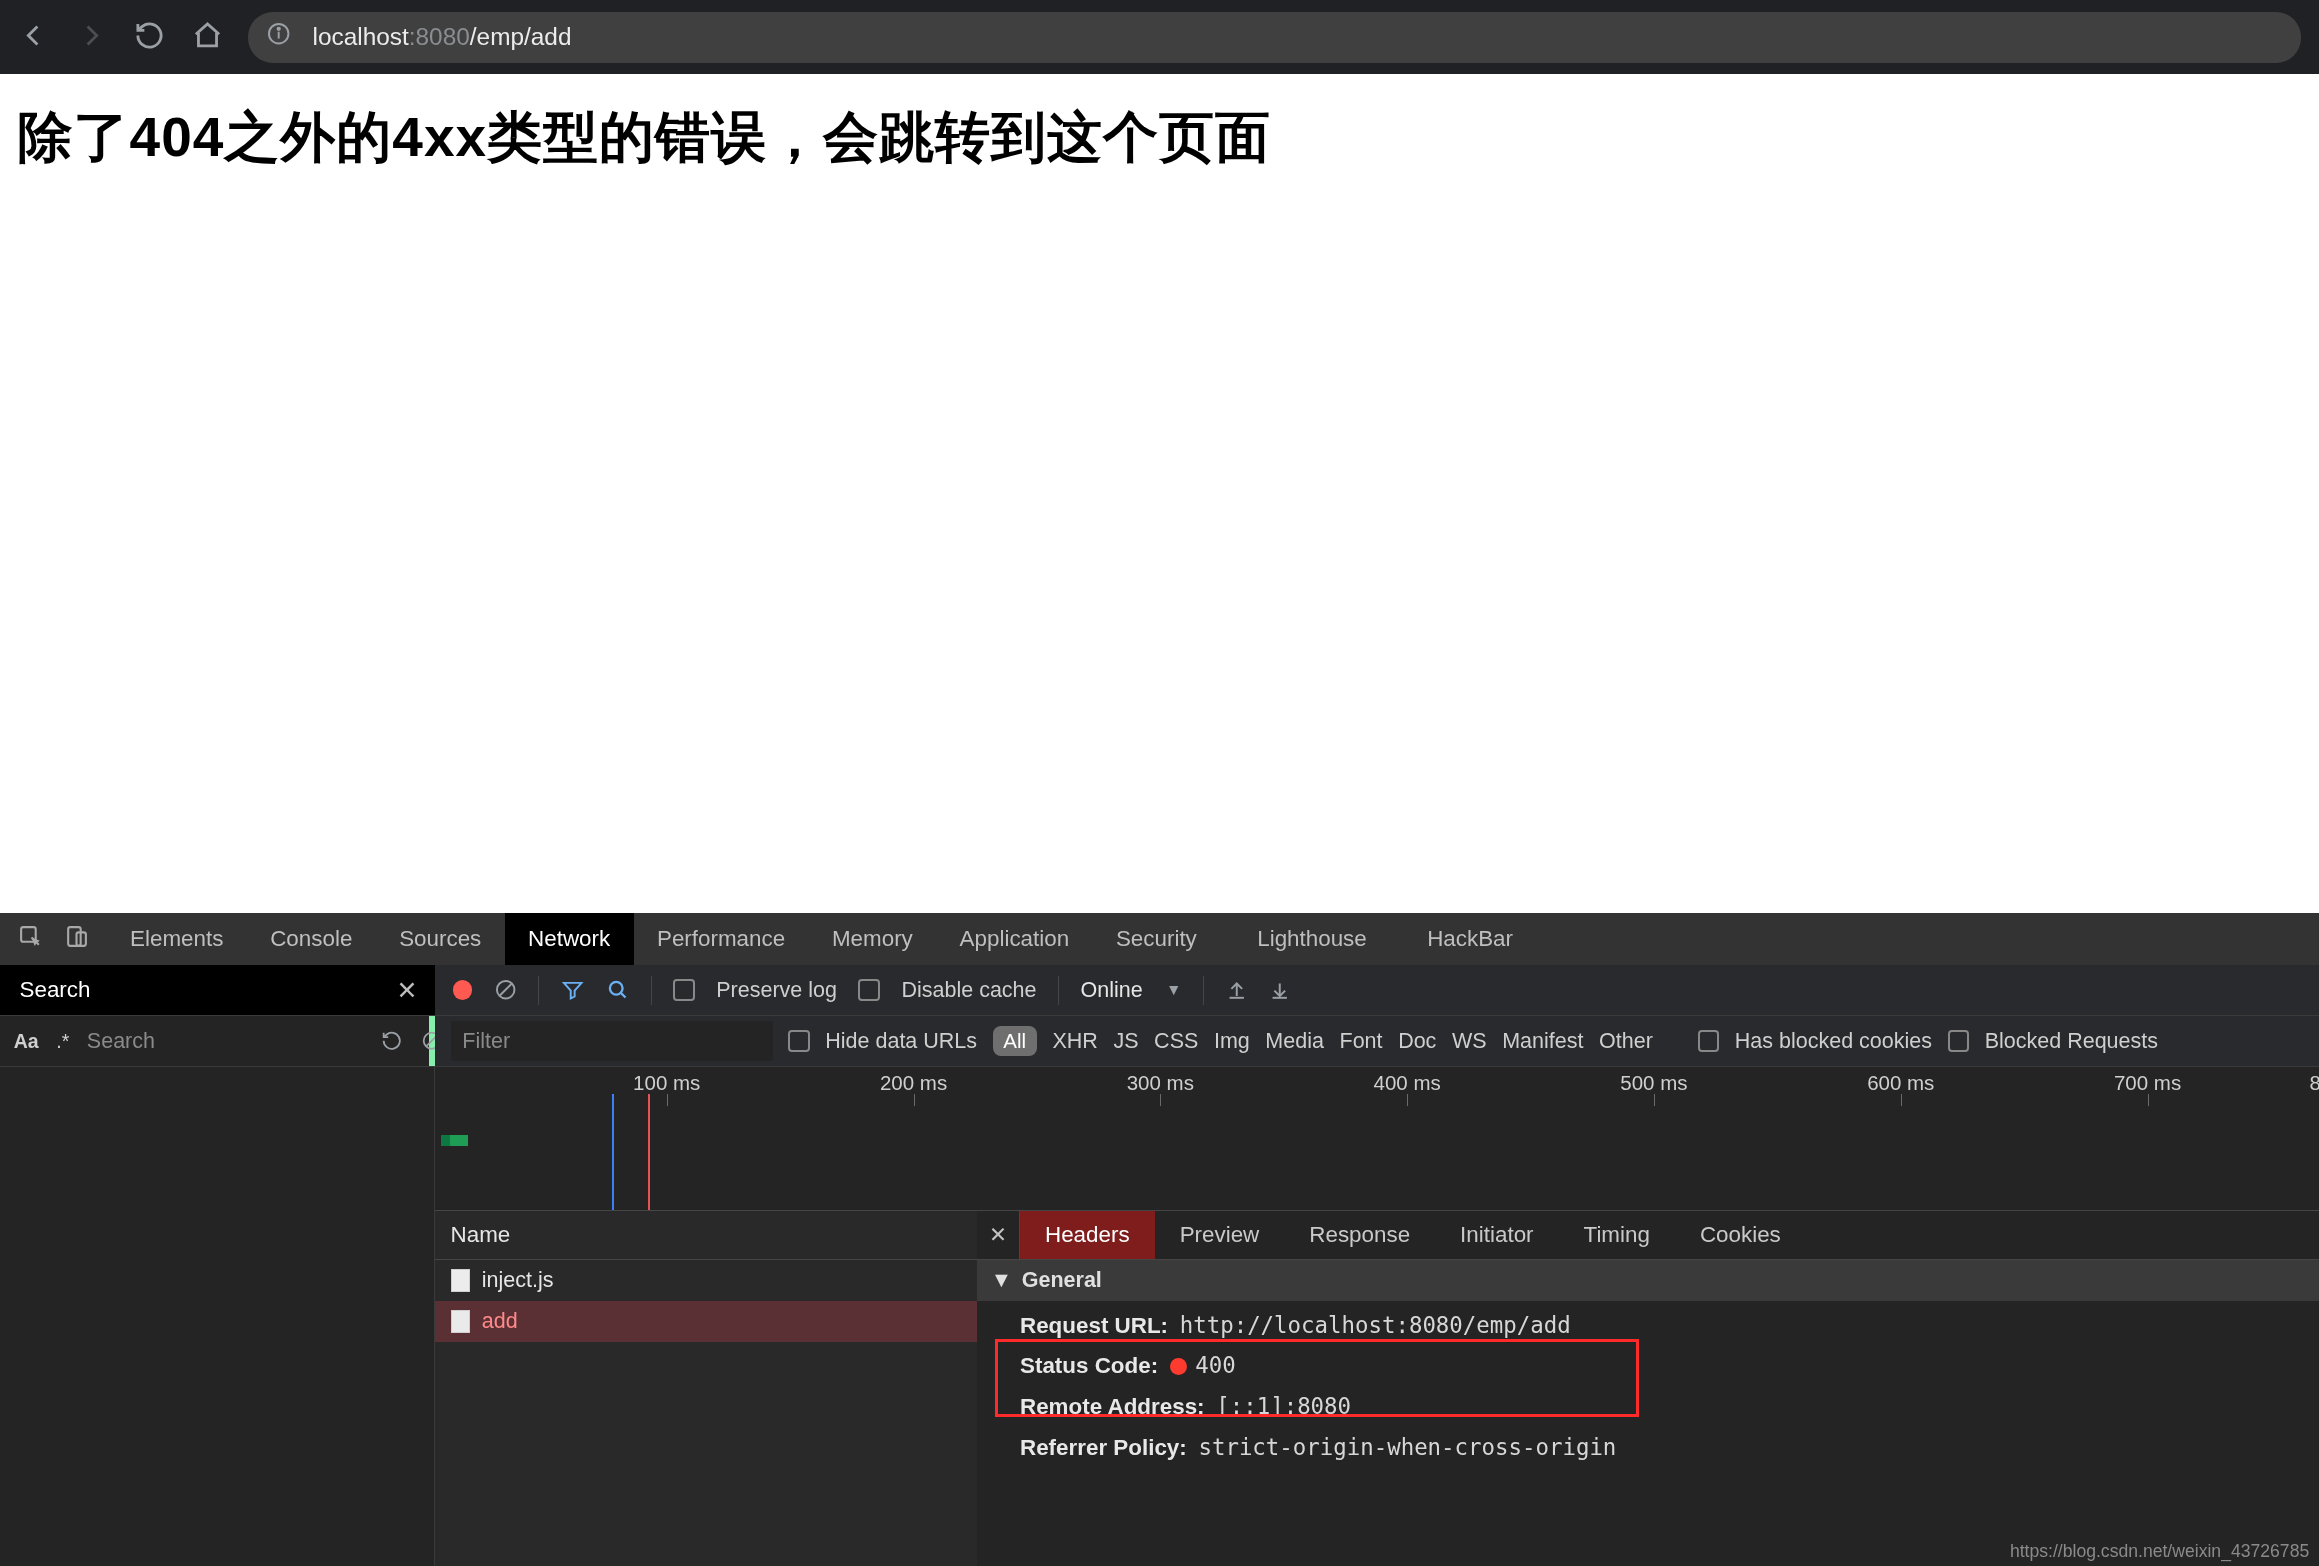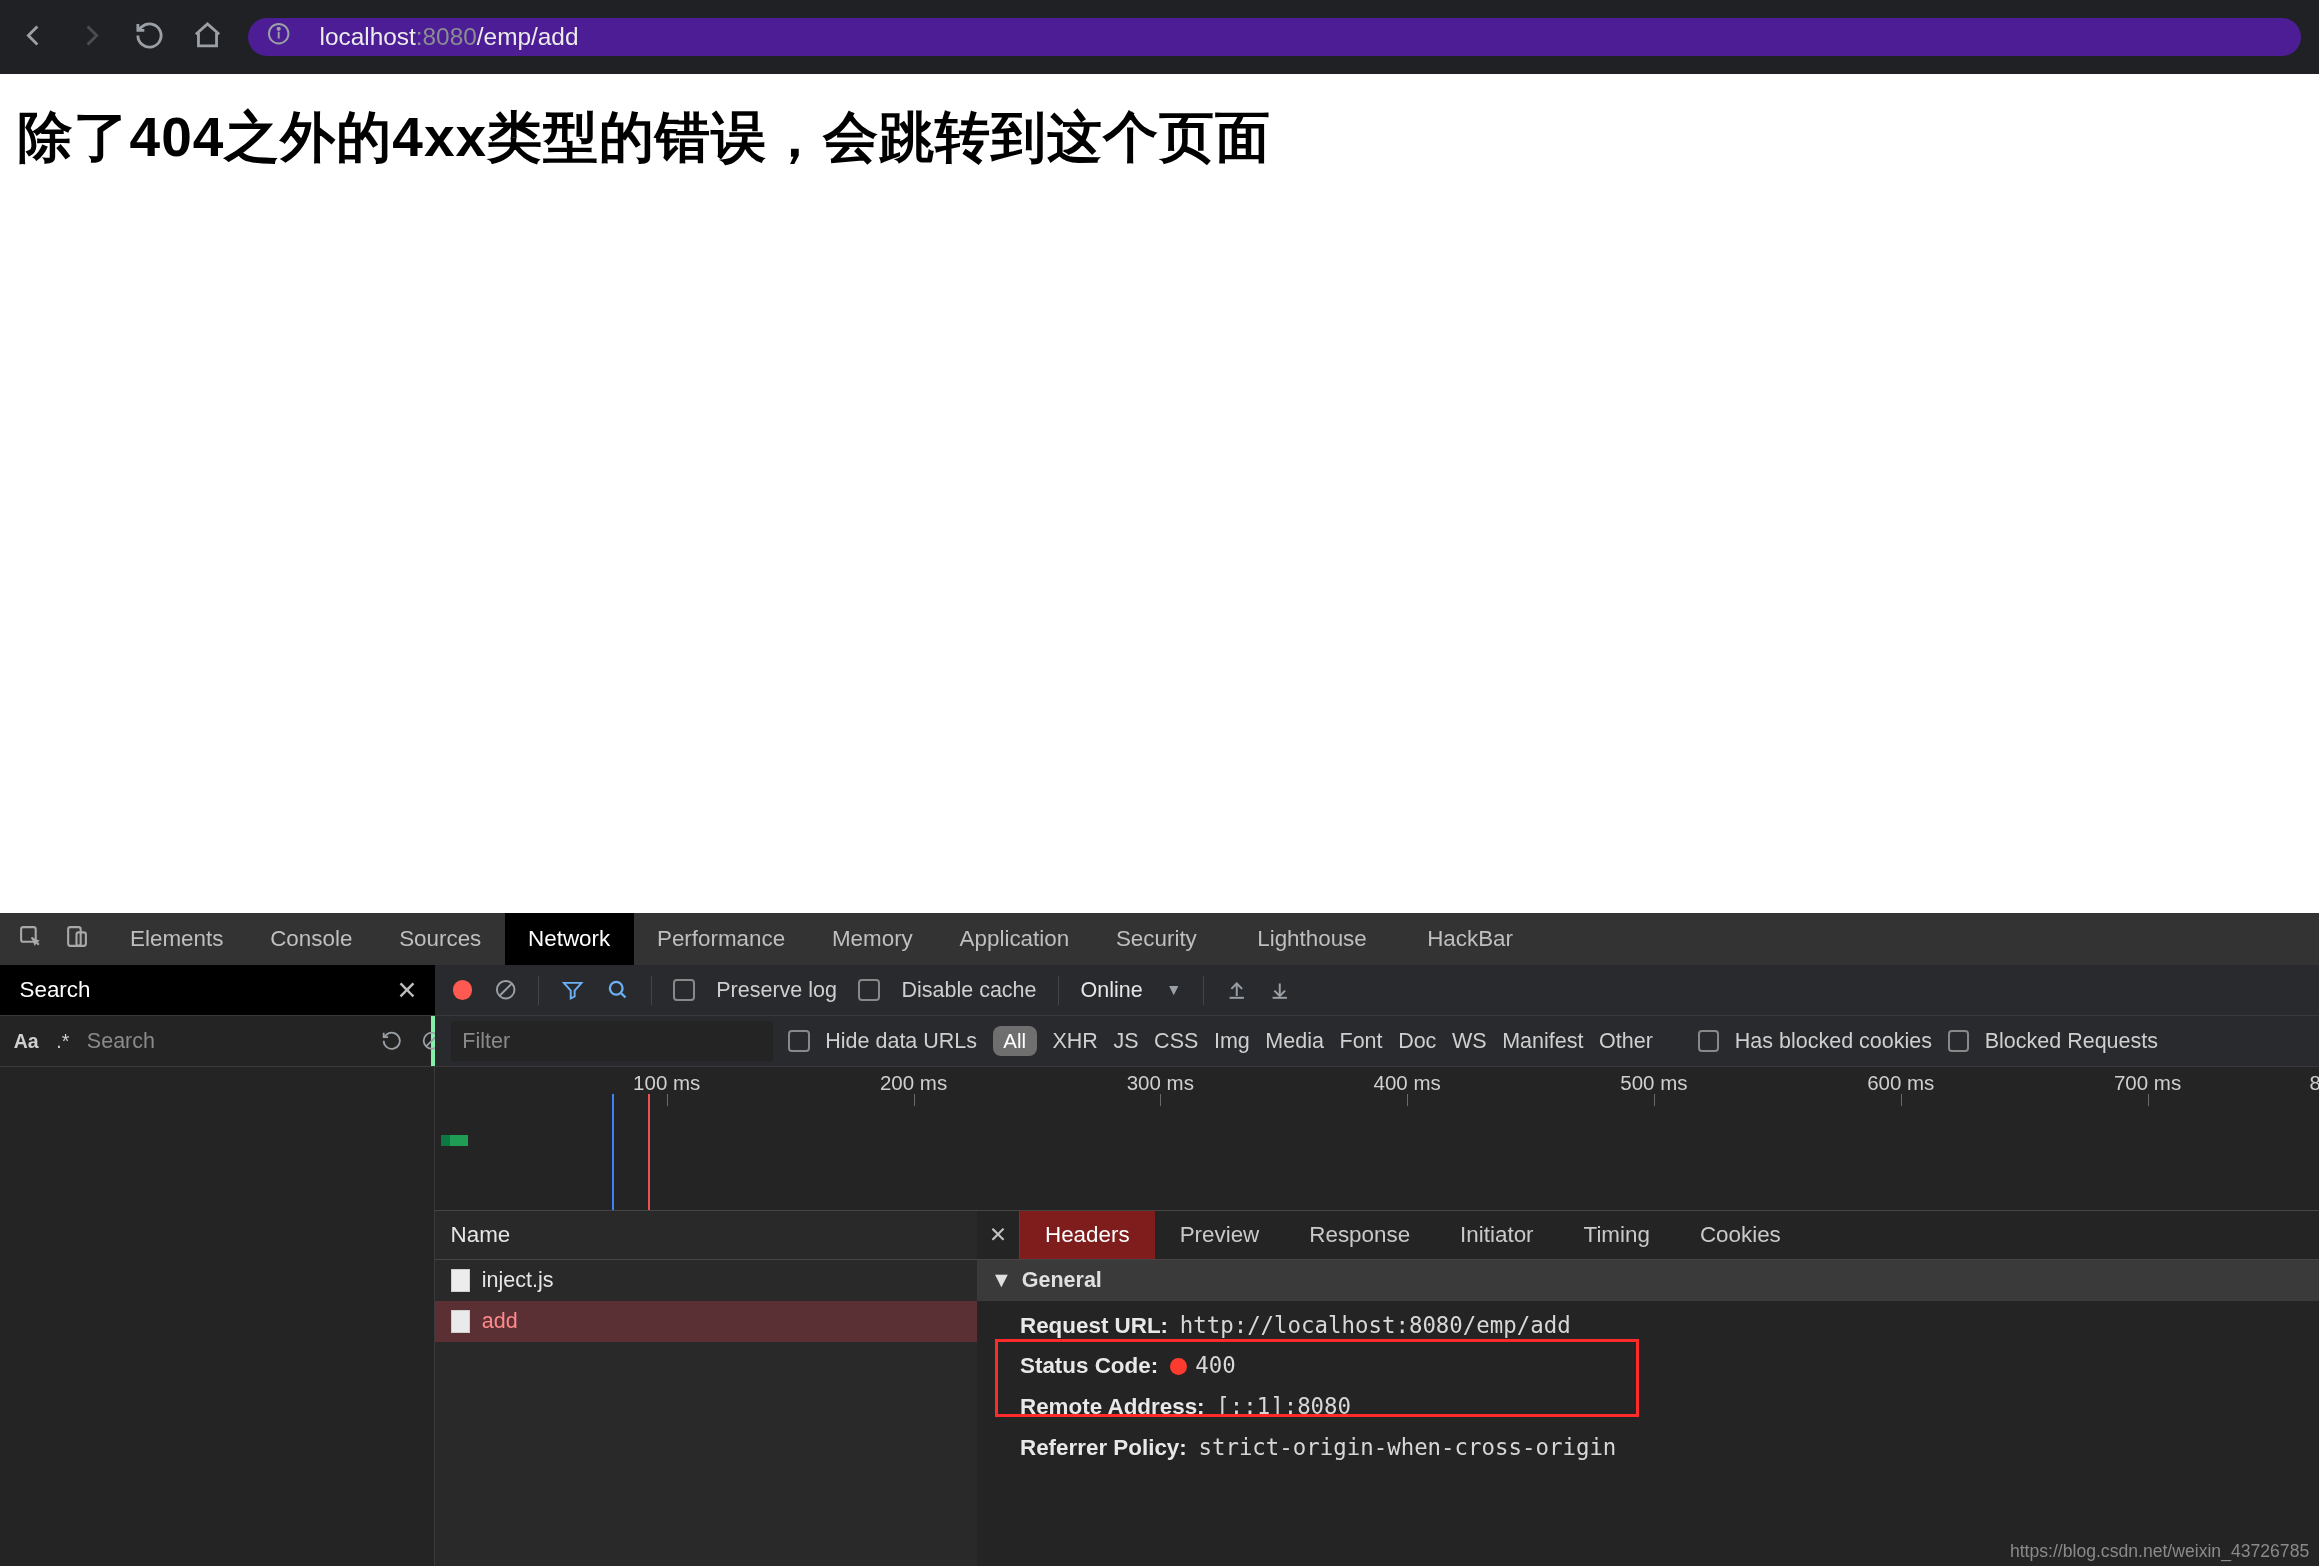--- a/index.html
+++ b/index.html
@@ -19,27 +19,27 @@
     align-items: center;
     padding: 0 17.6px;
     gap: 25px;
   }
   .nav-icons { display: flex; align-items: center; gap: 27px; }
   .nav-icons svg, .nav-icons .icon { width: 31px; height: 31px; }
   .nav-ico { color: #9aa0a6; cursor: pointer; }
   .nav-ico.disabled { opacity: .35; }
   .address-bar {
     flex: 1;
-    height: 38px;
-    background: #4c1d95;
+    height: 51px;
+    background: #404040;
     border-radius: 25px;
     display: flex;
     align-items: center;
     padding: 0 19.5px;
-    gap: 29px;
+    gap: 22px;
     color: #d7d7d7;
     font-size: 24.4px;
   }
   .address-bar .info-ico { color: #9aa0a6; }
   .address-bar .url-host { color: #ececec; font-weight: 500; }
   .address-bar .url-port { color: #8a8d91; }
   .address-bar .url-path { color: #ececec; }
 
   
   .page-body {
@@ -106,21 +106,21 @@
     width: 21.5px; height: 21.5px; border: 2px solid #888; border-radius: 3.9px; display: inline-block;
   }
   .tb-label { color: #cfcfcf; font-size: 21.5px; }
   .select { display: flex; align-items: center; gap: 23.4px; color: #e6e6e6; }
   .tri { color: #9aa0a6; font-size: 15.6px; }
 
   
   .dt-row3 { display: flex; height: 51px; border-bottom: 1px solid #3a3a3a; }
   .dt-search-field {
     width: 435px; background: #242424; display: flex; align-items: center;
-    padding: 0 13.7px 0 13.7px; gap: 17.6px; border-right: 4px solid #86efac;
+    padding: 0 13.7px 0 13.7px; gap: 17.6px; border-right: 6px solid #86efac;
   }
   .dt-search-field .aa { font-weight: 700; color: #d0d0d0; font-size: 19.5px; }
   .dt-search-field .regex { color: #d0d0d0; font-size: 19.5px; }
   .dt-search-field input {
     flex: 1; background: transparent; border: 0; outline: 0;
     font-size: 21.5px; color: #e6e6e6;
   }
   .dt-search-field input::placeholder { color: #8a8a8a; }
   .dt-search-field .ico { color: #9aa0a6; display: flex; }
 

